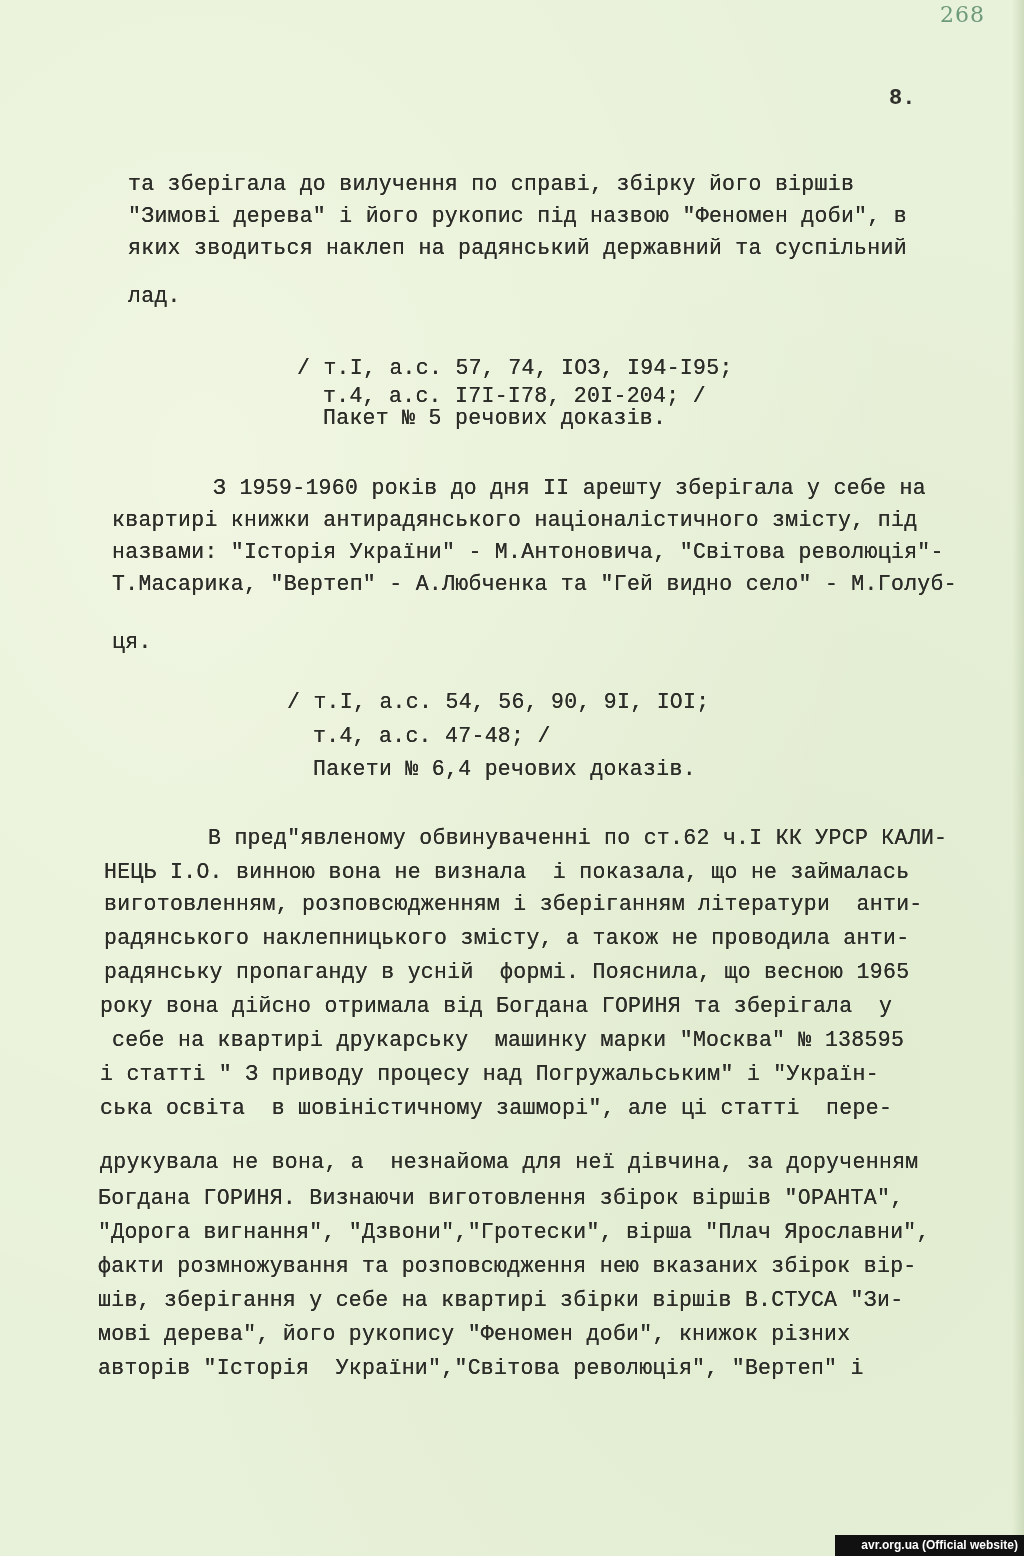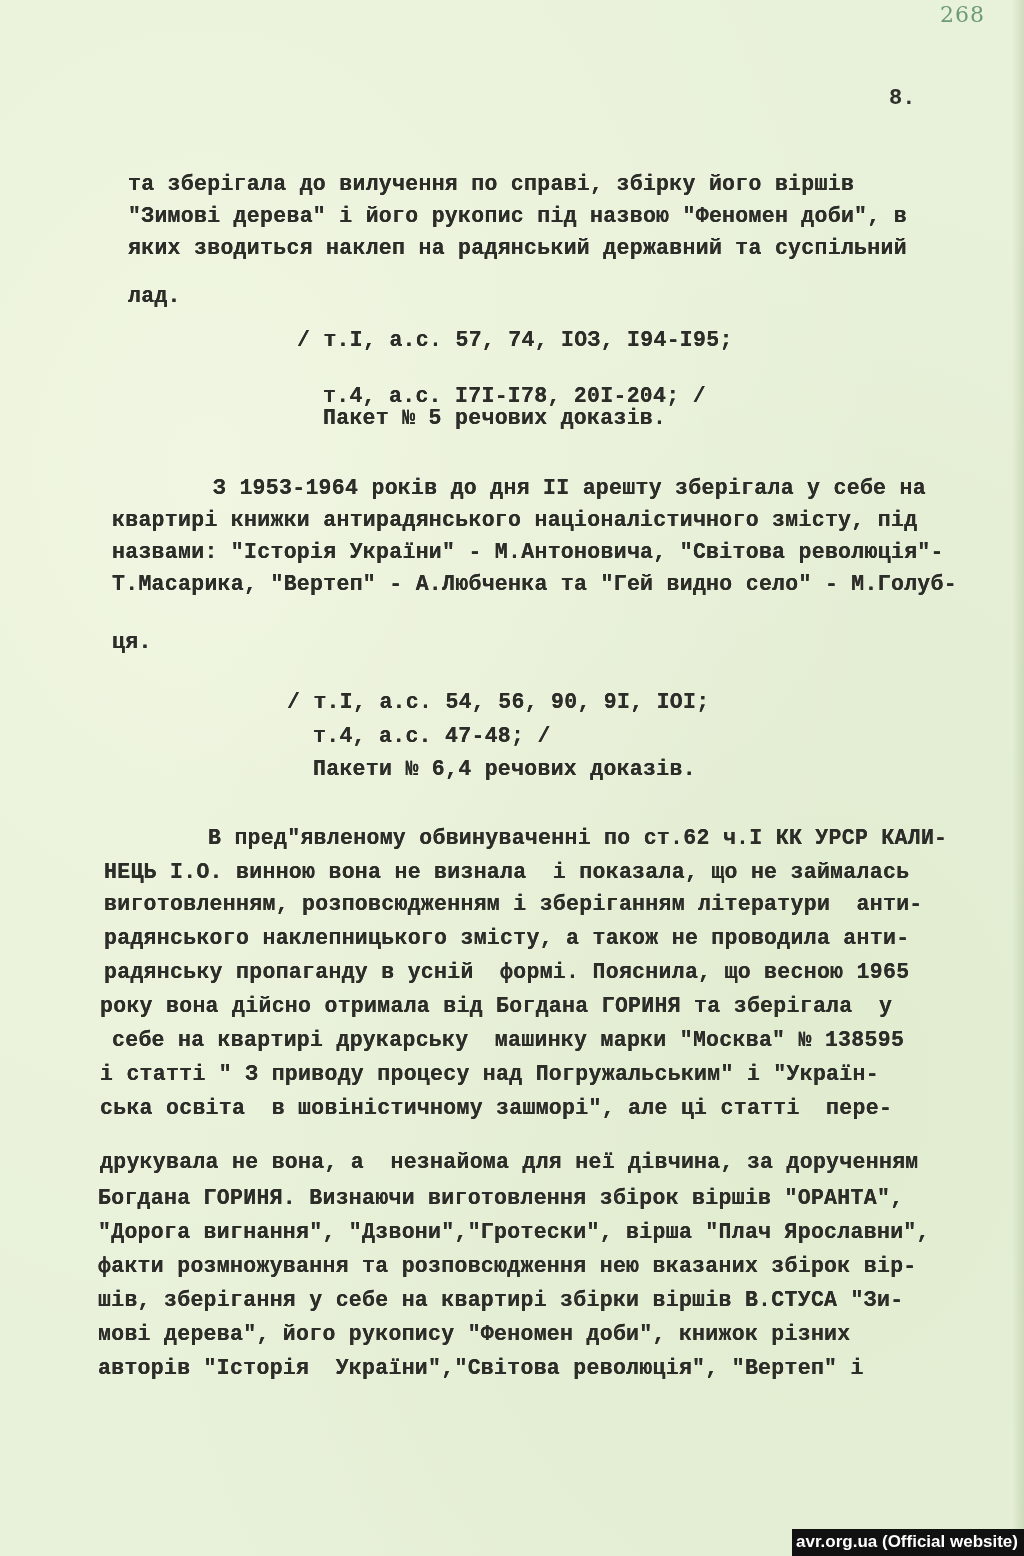--- a/index.html
+++ b/index.html
@@ -25,49 +25,49 @@
     position: absolute; left: 940px; top: 2px;
     font-family: "DejaVu Serif", serif; 
     font-size: 22px; color: #6d9a7a; letter-spacing: 1px;
   }
   .page-num {
     position: absolute; left: 889px; top: 86px;
     font-size: 22px; font-weight: bold; color: #2f2f2c;
   }
   .line {
     position: absolute; white-space: pre;
-    font-size: 21.5px; font-weight: bold; letter-spacing: 0.3px;
+    font-size: 21.5px; font-weight: normal; letter-spacing: 0.3px;
     color: #2c2c29;
     text-shadow: 0 0 0.6px #2c2c29;
   }
   .watermark {
     position: absolute; right: 0; bottom: 0;
     background: #111; color: #fff;
     font-family: "Liberation Sans", sans-serif; font-weight: bold;
-    font-size: 17px; padding: 3px 6px 4px 4px;
+    font-size: 12px; padding: 3px 6px 4px 26px;
   }
 </style>
 </head>
 <body>
 
 <div class="page">
   <div class="right-edge"></div>
 
   <div class="archive-num">268</div>
   <div class="page-num">8.</div>
 
   <div id="text-body">
       <div class="line" style="left: 128px; top: 172px;">та зберігала до вилучення по справі, збірку його віршів</div>
       <div class="line" style="left: 128px; top: 204px;">"Зимові дерева" і його рукопис під назвою "Феномен доби", в</div>
       <div class="line" style="left: 128px; top: 236px;">яких зводиться наклеп на радянський державний та суспільний</div>
       <div class="line" style="left: 128px; top: 284px;">лад.</div>
-      <div class="line" style="left: 297px; top: 328px;">/ т.І, а.с. 57, 74, ІОЗ, І94-І95;</div>
+      <div class="line" style="left: 297px; top: 356px;">/ т.І, а.с. 57, 74, ІОЗ, І94-І95;</div>
       <div class="line" style="left: 323px; top: 372px; margin-top: 12px;">т.4, а.с. І7І-І78, 20І-204; /</div>
       <div class="line" style="left: 323px; top: 406px;">Пакет № 5 речових доказів.</div>
-      <div class="line" style="left: 213px; top: 476px;">З 1953-1964 років до дня ІІ арешту зберігала у себе на</div>
+      <div class="line" style="left: 213px; top: 476px;">З 1959-1960 років до дня ІІ арешту зберігала у себе на</div>
       <div class="line" style="left: 112px; top: 508px;">квартирі книжки антирадянського націоналістичного змісту, під</div>
       <div class="line" style="left: 112px; top: 540px;">назвами: "Історія України" - М.Антоновича, "Світова революція"-</div>
       <div class="line" style="left: 112px; top: 572px;">Т.Масарика, "Вертеп" - А.Любченка та "Гей видно село" - М.Голуб-</div>
       <div class="line" style="left: 112px; top: 630px;">ця.</div>
       <div class="line" style="left: 287px; top: 690px;">/ т.І, а.с. 54, 56, 90, 9І, ІОІ;</div>
       <div class="line" style="left: 313px; top: 724px;">т.4, а.с. 47-48; /</div>
       <div class="line" style="left: 313px; top: 757px;">Пакети № 6,4 речових доказів.</div>
       <div class="line" style="left: 208px; top: 826px;">В пред"явленому обвинуваченні по ст.62 ч.І КК УРСР КАЛИ-</div>
       <div class="line" style="left: 104px; top: 860px;">НЕЦЬ І.О. винною вона не визнала  і показала, що не займалась</div>
       <div class="line" style="left: 104px; top: 892px;">виготовленням, розповсюдженням і зберіганням літератури  анти-</div>

